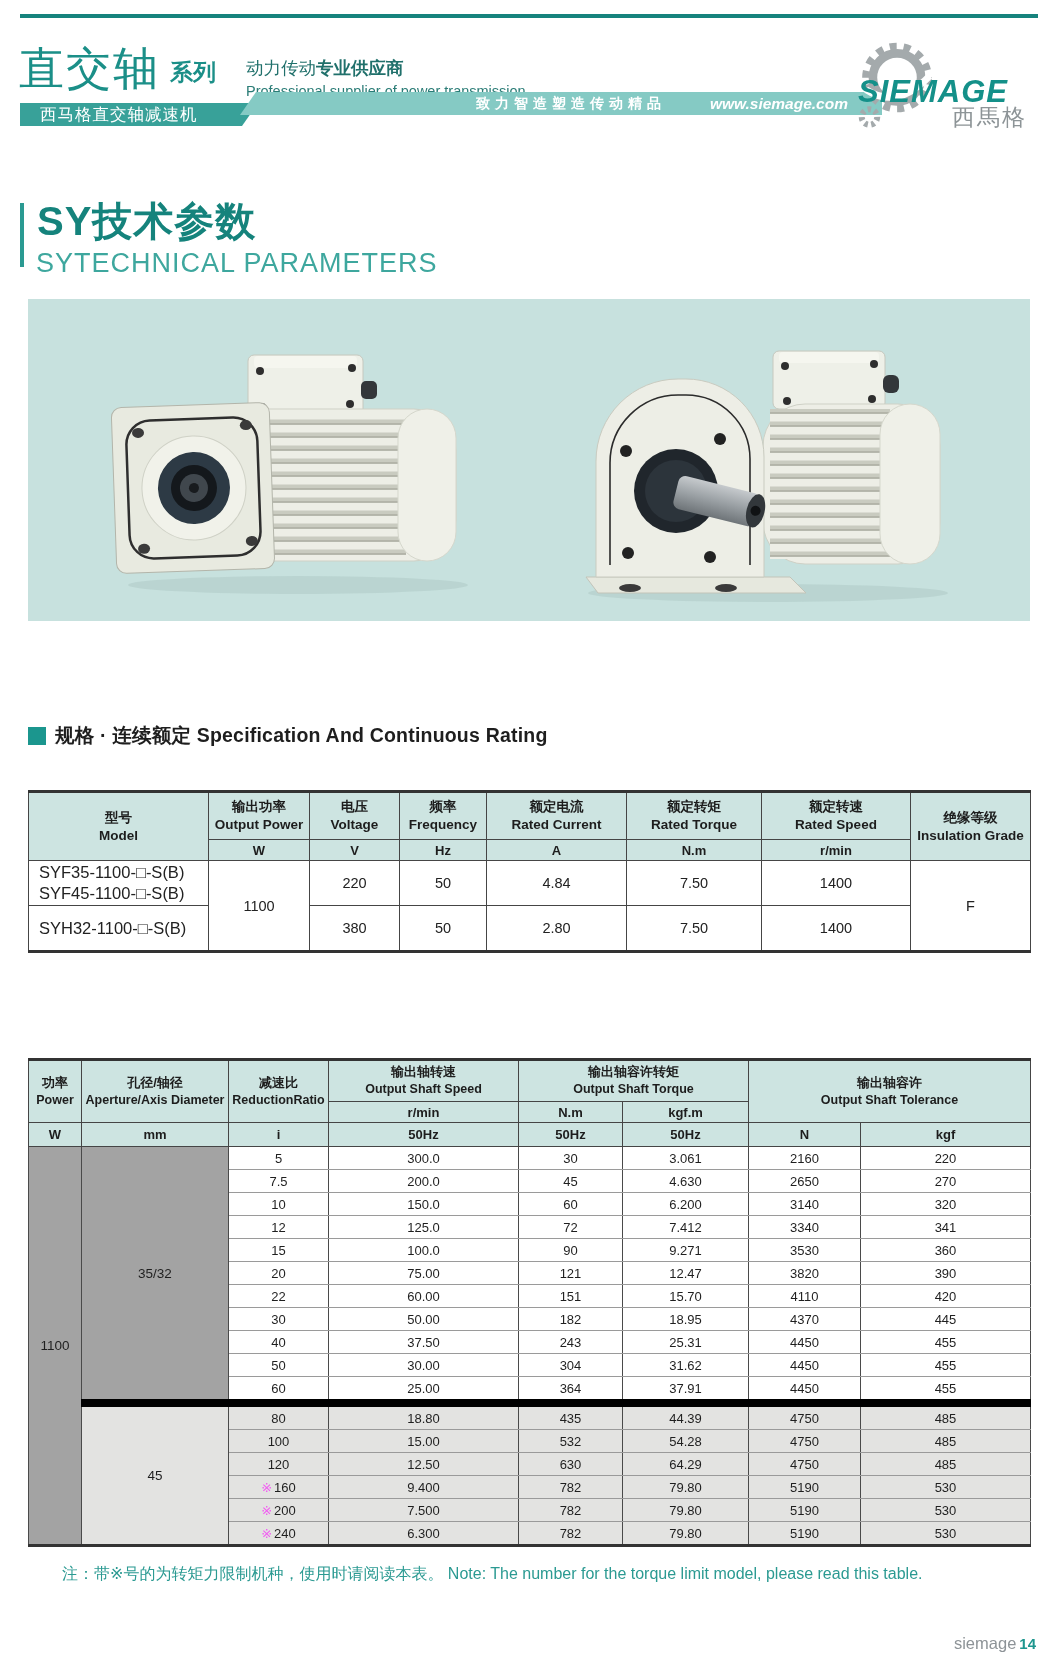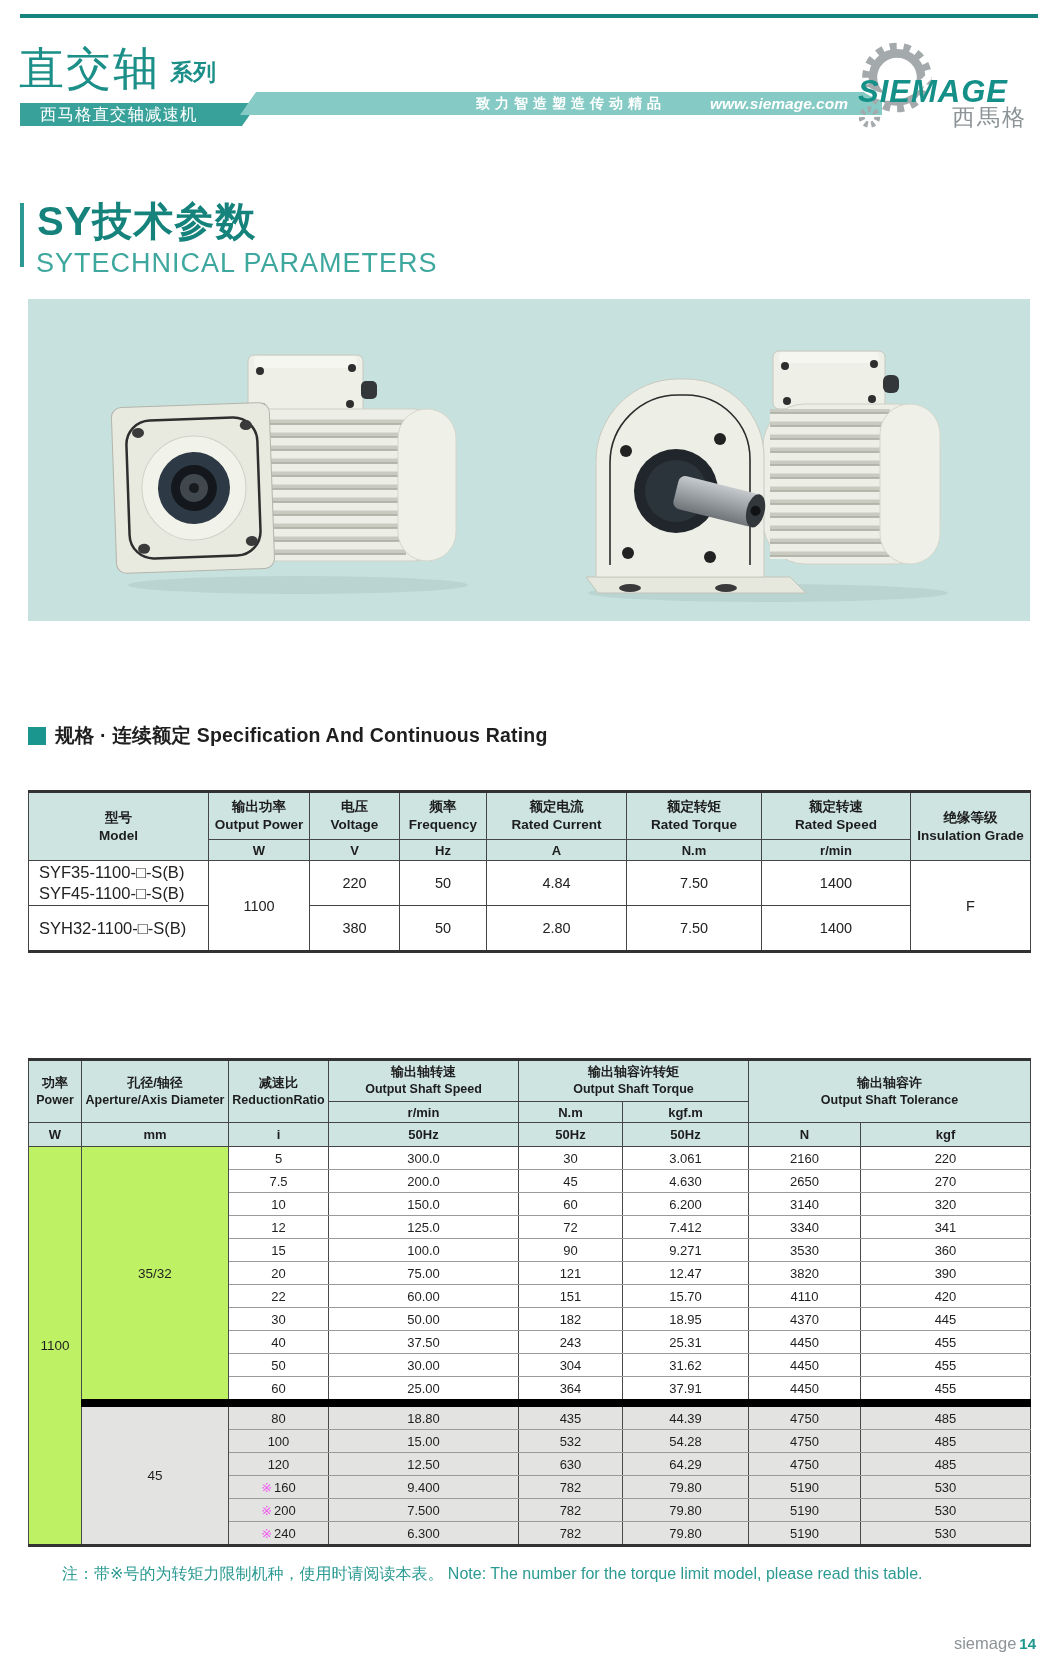--- a/index.html
+++ b/index.html
@@ -70,41 +70,45 @@
   .t2 .h-b th{height:20px;font-size:13px;}
   .t2 .h-c th{height:23px;font-size:13px;}
   .t2 thead .enl{font-size:12.5px;}
   .t2 tbody td{height:22px;font-size:13px;color:#1f1f1f;
                border-top:1px solid #9a9a9a;border-bottom:1px solid #9a9a9a;
                border-left:1px solid #4a4a4a;border-right:1px solid #4a4a4a;}
   .t2 tbody{border-top:1.5px solid #3f3f3f;}
   .t2 tr.shaded td{background:#e3e3e1;}
   .t2 tr.group-sep td{border-top:8px solid #000000;}
   .t2 td.shaded-cell{background:#e3e3e1;}
-  .t2 .power-cell,.t2 .aperture-cell{background:#bef264;font-size:13.5px;}
+  .t2 .power-cell,.t2 .aperture-cell{background:#a3a3a3;font-size:13.5px;}
   .limit-mark{color:#f25bf2;margin-right:2px;}
 
   
   .footnote{position:absolute;left:62px;top:1564px;font-size:16px;color:#2b9a92;}
   .footer{position:absolute;right:22px;top:1634px;display:flex;align-items:baseline;}
   .footer .brand{font-size:16.5px;color:#8d9397;}
   .footer .num{font-size:15px;font-weight:bold;color:#1d968e;margin-left:3px;}
 </style>
 </head>
 <body>
 
 <div class="page">
 
   <div class="top-line"></div>
 
   <div class="series">
     <span class="big">直交轴</span>
     <span class="small">系列</span>
   </div>
 
+  <div class="tagline">
+    <div class="cn"><span>动力传动</span><b>专业供应商</b></div>
+    <div class="en">Professional supplier of power transmission</div>
+  </div>
 
   <div class="banner-dark">
     <span>西马格直交轴减速机</span>
   </div>
   <div class="banner-light">
     <span class="slogan">致力智造塑造传动精品</span>
     <span class="url">www.siemage.com</span>
   </div>
 
   <div class="logo">

